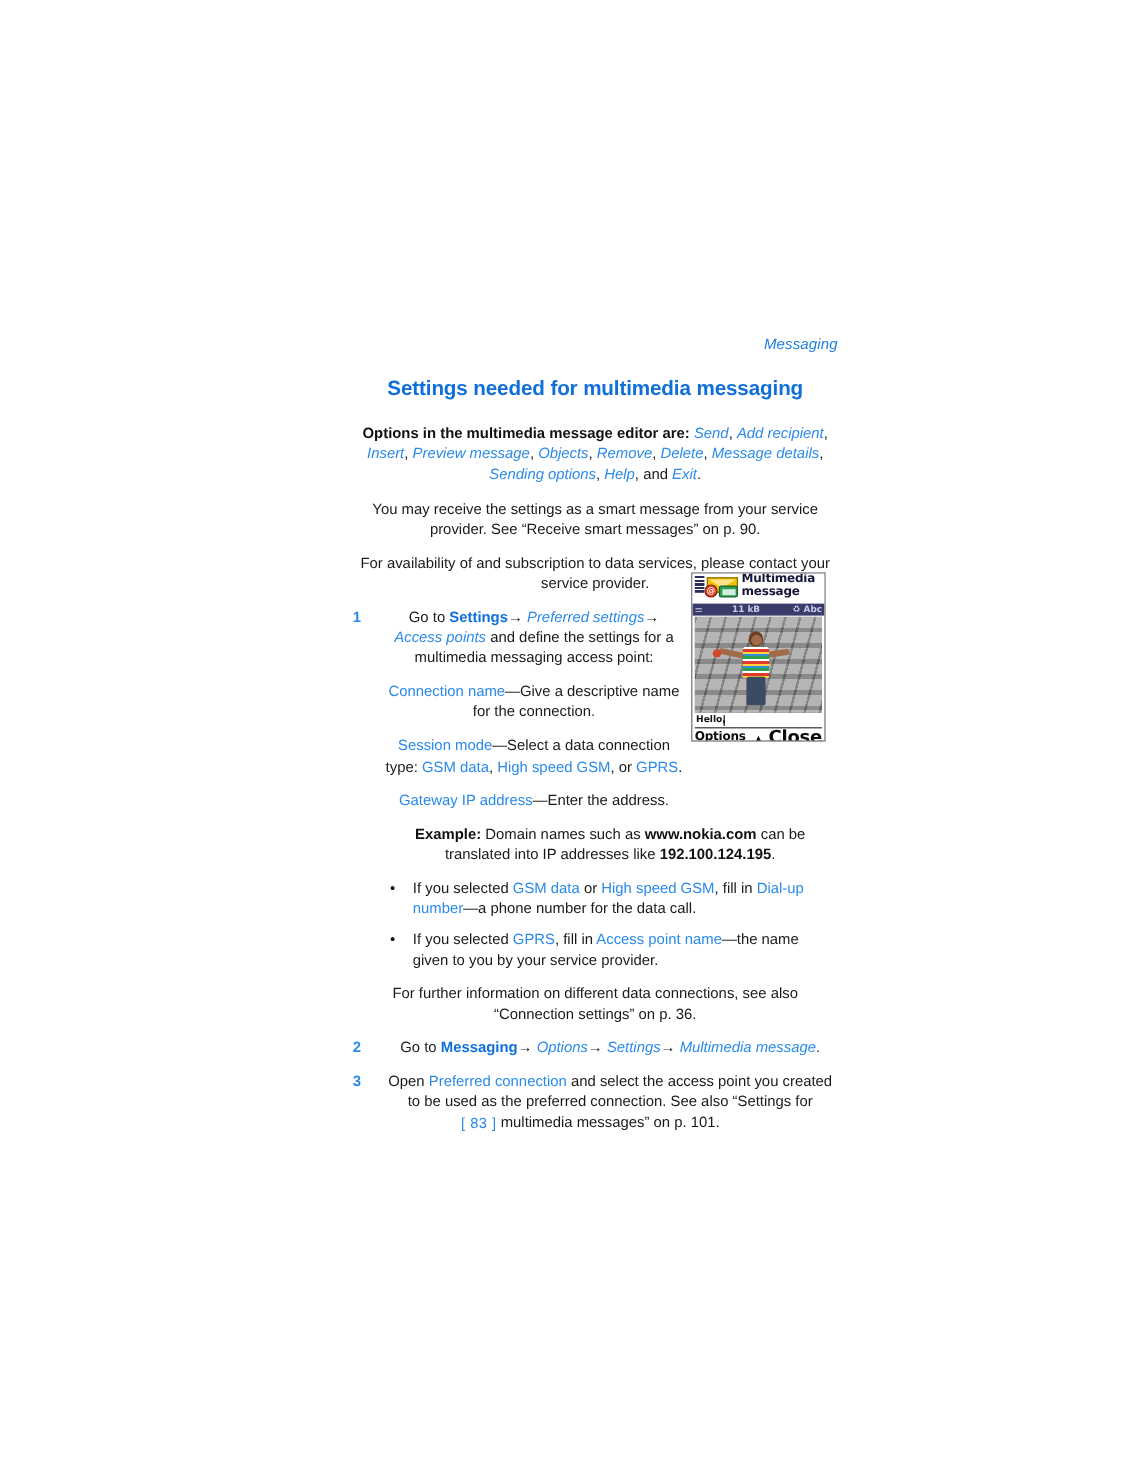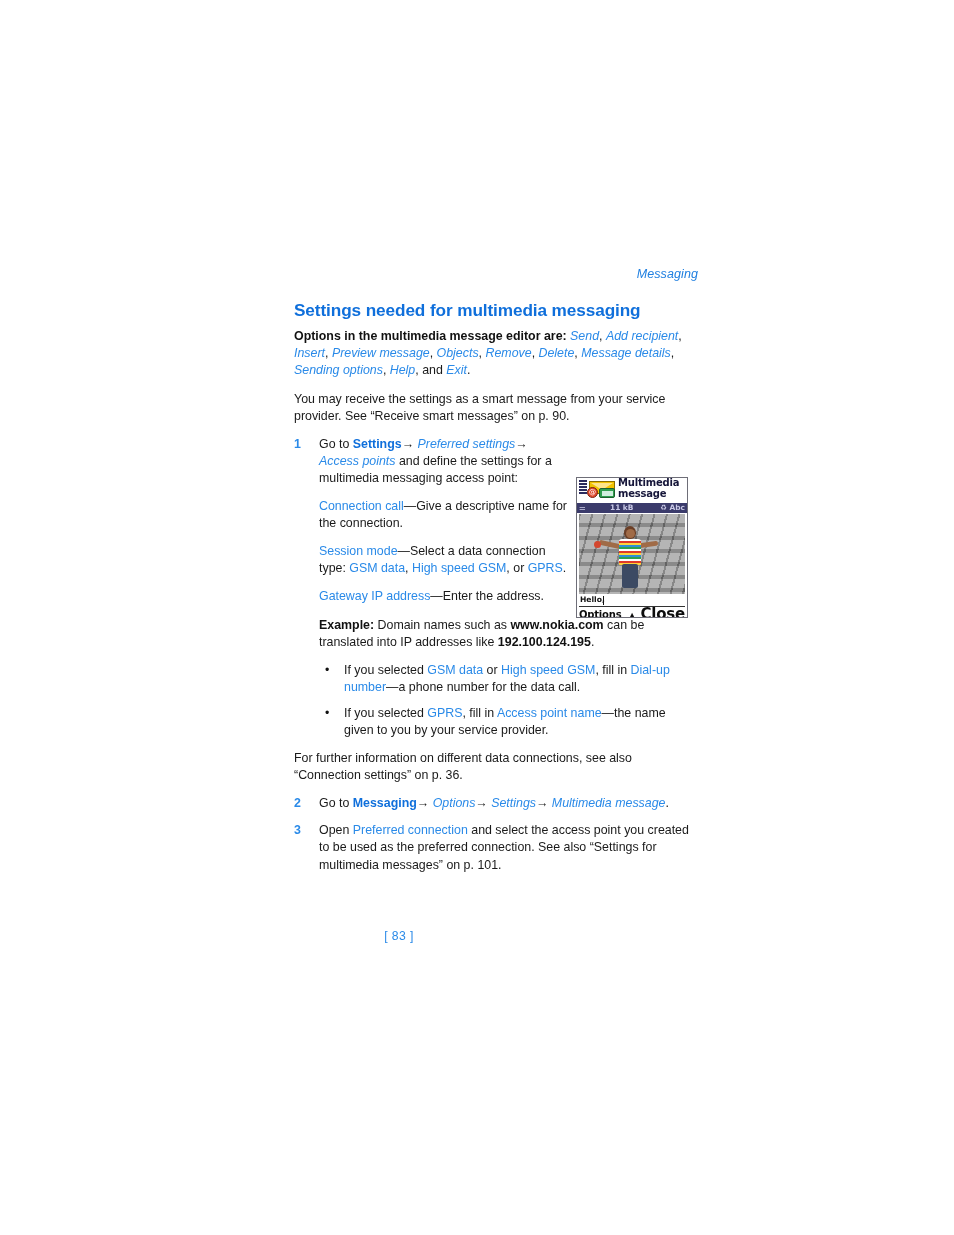--- a/index.html
+++ b/index.html
@@ -17,45 +17,47 @@
   }
   .page {
     position: absolute;
     left: 0; top: 0;
     width: 954px;
     height: 1235px;
   }
   .content {
     position: absolute;
     left: 294px;
-    top: 268px;
+    top: 281px;
     width: 404px;
   }
   .running-header {
     text-align: right;
     font-style: italic;
     font-size: 12.5px;
     color: #1f7fe0;
     letter-spacing: 0.1px;
     margin: 0 0 20px 0;
     line-height: 1;
   }
   h1.page-title {
     font-size: 17.2px;
     font-weight: bold;
     color: #0f6fdb;
-    margin: 0 0 8px 0;
+    margin: 0 0 20px 0;
     line-height: 1.15;
     letter-spacing: -0.1px;
+    text-align: center;
   }
   p.para {
     margin: 0 0 11px 0;
     font-size: 12.4px;
     line-height: 17.1px;
     color: #1a1a1a;
+    text-align: center;
   }
   .lnk {
     color: #2a8ae8;
   }
   .lnk-i {
     color: #2a8ae8;
     font-style: italic;
   }
   .bold {
     font-weight: bold;
@@ -396,29 +398,30 @@
   <div class="content">
 
     <div class="running-header">Messaging</div>
 
     <h1 class="page-title">Settings needed for multimedia messaging</h1>
 
     <p class="para"><span class="bold">Options in the multimedia message editor are:</span> <span class="lnk-i">Send</span><span>, </span><span class="lnk-i">Add recipient</span><span>, </span><span class="lnk-i">Insert</span><span>, </span><span class="lnk-i">Preview message</span><span>, </span><span class="lnk-i">Objects</span><span>, </span><span class="lnk-i">Remove</span><span>, </span><span class="lnk-i">Delete</span><span>, </span><span class="lnk-i">Message details</span><span>, </span><span class="lnk-i">Sending options</span><span>, </span><span class="lnk-i">Help</span><span>, </span><span>and</span> <span class="lnk-i">Exit</span><span>.</span></p>
 
     <p class="para">You may receive the settings as a smart message from your service provider. See “Receive smart messages” on p. 90.</p>
 
+    <p class="para">For availability of and subscription to data services, please contact your service provider.</p>
 
     <ol class="numlist">
 
       <li class="numitem">
         <span class="num">1</span>
 
         <p class="para narrow"><span>Go to</span> <span class="bold-blue">Settings</span><span class="arrow">→</span> <span class="lnk-i">Preferred settings</span><span class="arrow">→</span> <span class="lnk-i">Access points</span><span> and define the settings for a multimedia messaging access point:</span></p>
 
-        <p class="para narrow"><span class="lnk">Connection call</span><span>—</span><span>Give a descriptive name for the connection.</span></p>
+        <p class="para narrow"><span class="lnk">Connection name</span><span>—</span><span>Give a descriptive name for the connection.</span></p>
 
         <p class="para narrow"><span class="lnk">Session mode</span><span>—</span><span>Select a data connection type: </span><span class="lnk">GSM data</span><span>, </span><span class="lnk">High speed GSM</span><span>, or </span><span class="lnk">GPRS</span><span>.</span></p>
 
         <p class="para narrow"><span class="lnk">Gateway IP address</span><span>—</span><span>Enter the address.</span></p>
 
         <p class="para"><span class="bold">Example:</span><span> Domain names such as </span><span class="bold">www.nokia.com</span><span> can be translated into IP addresses like </span><span class="bold">192.100.124.195</span><span>.</span></p>
 
 
         <ul class="bullets">
           <li>

